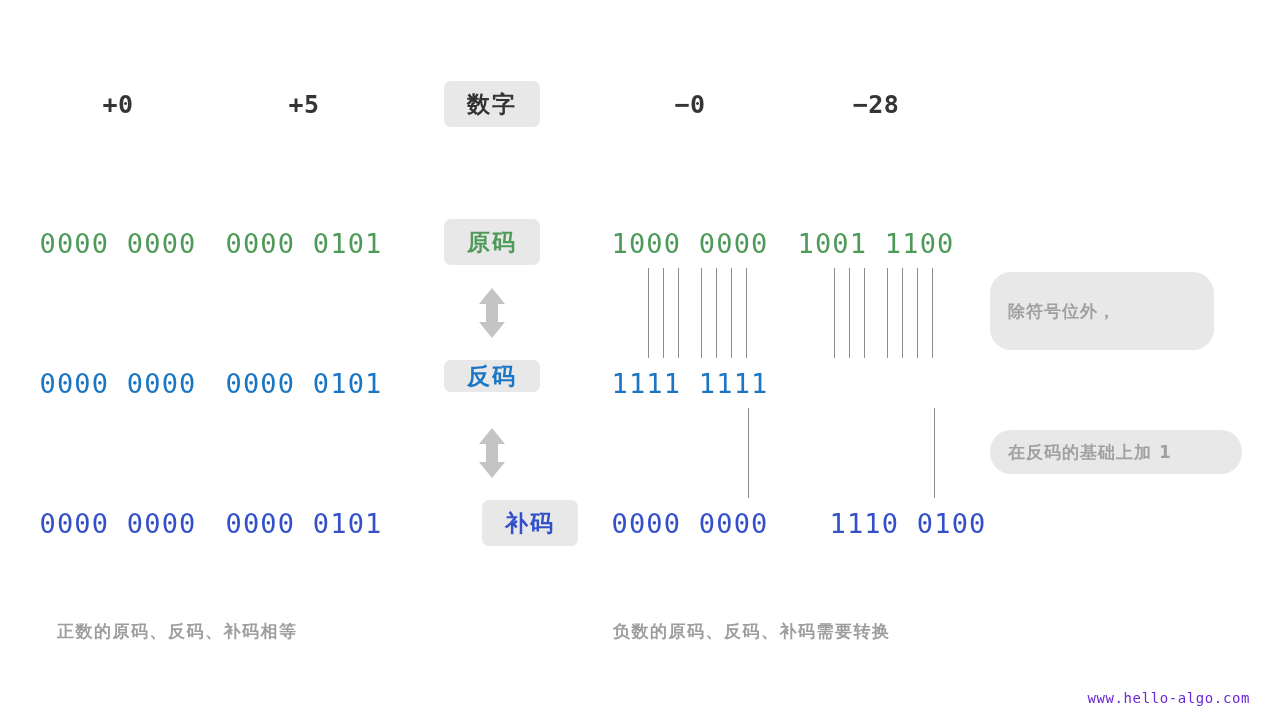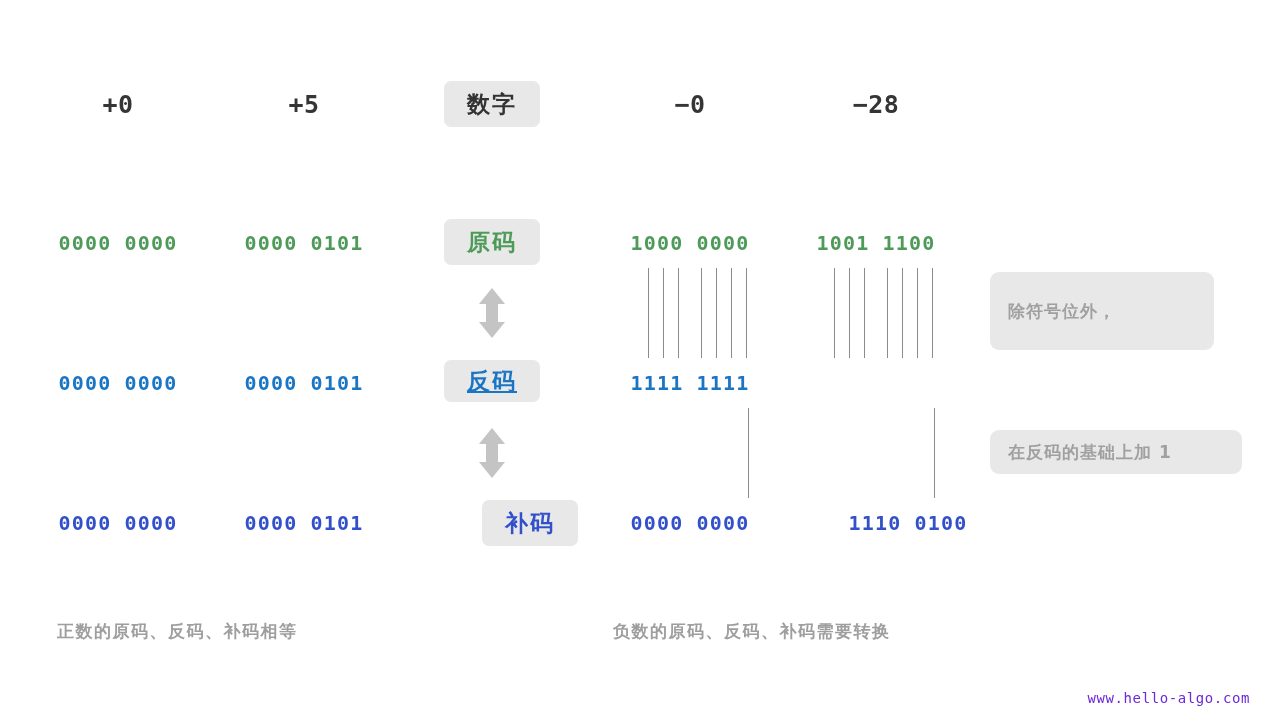--- a/index.html
+++ b/index.html
@@ -34,22 +34,22 @@
     font-size: 25px;
     font-weight: bold;
     color: #353535;
     letter-spacing: 0.5px;
     white-space: nowrap;
   }
 
   
   .bits {
     font-family: "DejaVu Sans Mono", "Liberation Mono", monospace;
-    font-size: 20px;
-    font-weight: bold;
+    font-size: 27px;
+    font-weight: normal;
     letter-spacing: 1.2px;
     white-space: nowrap;
   }
   .bits.green  { color: #4e9a59; }
   .bits.blue   { color: #1a76c4; }
   .bits.indigo { color: #3350ca; }
 
   
   .badge {
     background: #e8e8e8;
@@ -64,21 +64,21 @@
     box-sizing: border-box;
   }
   .badge.dark   { color: #333333; }
   .badge.green  { color: #4e9a59; }
   .badge.blue   { color: #1a76c4; }
   .badge.indigo { color: #3350ca; margin-left: 38px; }
 
   
   .note {
     background: #e8e8e8;
-    border-radius: 9px;
+    border-radius: 21px;
     color: #a0a0a0;
     font-size: 17px;
     font-weight: bold;
     line-height: 28px;
     letter-spacing: 1px;
     display: flex;
     flex-direction: column;
     justify-content: center;
     padding: 0 18px;
     box-sizing: border-box;
@@ -142,21 +142,21 @@
   <div class="badge green" style="position:absolute; left:444px; top:219px; width:96px; height:46px;">原码</div>
 
   <div class="cell bits green" style="left:620px; top:226px; width:140px; height:34px;">1000 0000</div>
 
   <div class="cell bits green" style="left:806px; top:226px; width:140px; height:34px;">1001 1100</div>
 
   <div class="cell bits blue" style="left:48px; top:366px; width:140px; height:34px;">0000 0000</div>
 
   <div class="cell bits blue" style="left:234px; top:366px; width:140px; height:34px;">0000 0101</div>
 
-  <div class="badge blue" style="position:absolute; left:444px; top:360px; width:96px; height:42px;text-decoration:underline;">反码</div>
+  <div class="badge blue" style="position:absolute; left:444px; top:360px; width:96px; height:32px;">反码</div>
 
   <div class="cell bits blue" style="left:620px; top:366px; width:140px; height:34px;">1111 1111</div>
 
 
   <div class="cell bits indigo" style="left:48px; top:506px; width:140px; height:34px;">0000 0000</div>
 
   <div class="cell bits indigo" style="left:234px; top:506px; width:140px; height:34px;">0000 0101</div>
 
   <div class="badge indigo" style="position:absolute; left:444px; top:500px; width:96px; height:46px;">补码</div>
 

